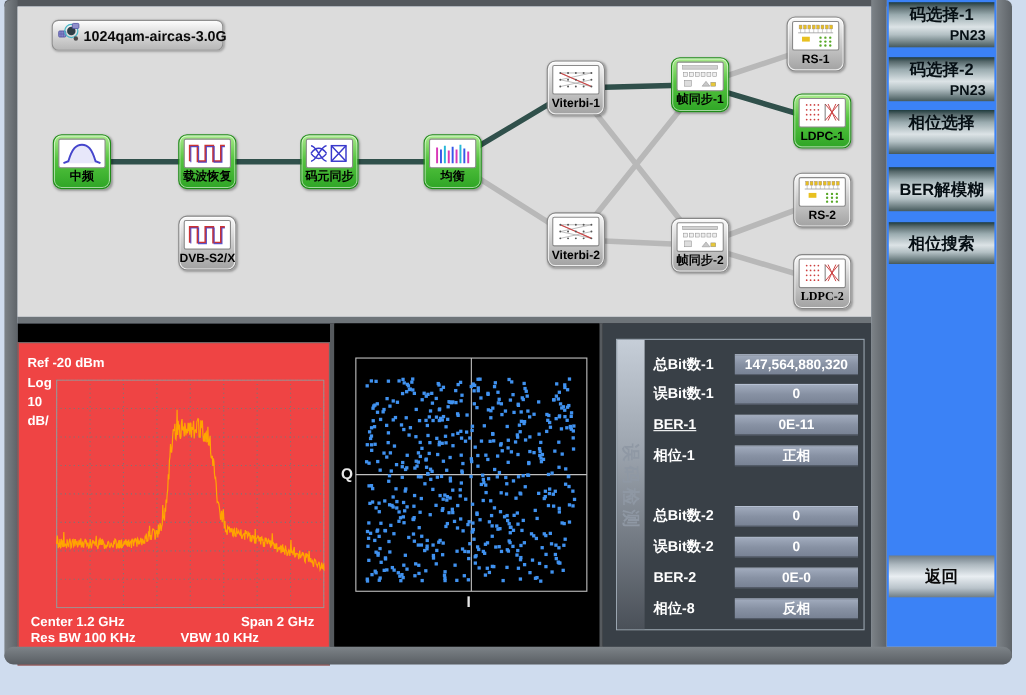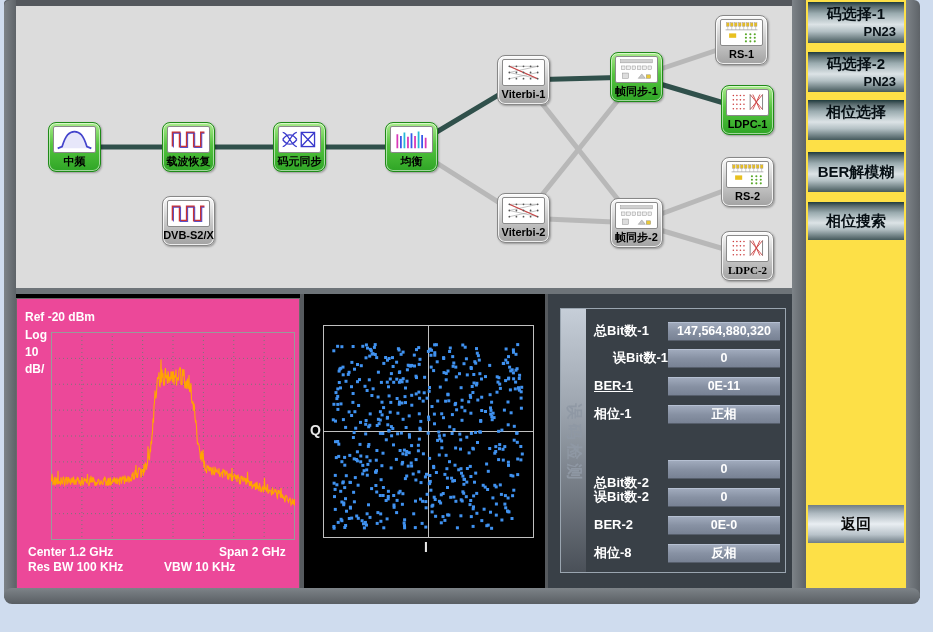--- a/index.html
+++ b/index.html
@@ -18,37 +18,37 @@
   .title-btn .t-label{font-size:13px;font-weight:bold;color:#0a0a0a;white-space:nowrap;}
   #wires{position:absolute;left:0;top:0;}
   .node{position:absolute;width:53px;height:50px;border-radius:8px;box-sizing:border-box;}
   .node.active{background:linear-gradient(180deg,#aaeb8d 0%,#55c53f 45%,#2fa526 100%);border:1px solid #1f8a18;box-shadow:inset 0 0 0 1px rgba(255,255,255,0.55),1px 1px 2px rgba(0,0,0,0.3);}
   .node.inactive{background:linear-gradient(180deg,#fafafa 0%,#cfcfcf 45%,#a2a2a2 100%);border:1px solid #878787;box-shadow:inset 0 0 0 1px rgba(255,255,255,0.8),1px 1px 2px rgba(0,0,0,0.3);}
   .node-icon{margin:3px auto 0;width:43px;height:27px;background:#fff;border:1px solid #8a8a8a;border-radius:2px;box-sizing:border-box;overflow:hidden;display:flex;align-items:center;justify-content:center;}
   .node-icon svg{width:39px;height:23px;display:block;}
   .node-label{text-align:center;font-size:11px;font-weight:bold;color:#000;line-height:17px;white-space:nowrap;}
   
   .bottom-area{position:absolute;left:12px;top:294px;width:776px;height:294px;background:#000;}
-  .spec-panel{position:absolute;left:0;top:4px;width:284px;height:294px;background:#ec4899;border:1px solid #6a6a6a;box-sizing:border-box;}
+  .spec-panel{position:absolute;left:0;top:17px;width:284px;height:294px;background:#ef4444;border:1px solid #6a6a6a;box-sizing:border-box;}
   .sep1{position:absolute;left:284px;top:0;width:4px;height:294px;background:#565a5e;}
   .con-panel{position:absolute;left:288px;top:0;width:241px;height:294px;background:#000;}
   .sep2{position:absolute;left:529px;top:0;width:3px;height:294px;background:#565a5e;}
   .ber-panel{position:absolute;left:532px;top:0;width:244px;height:294px;background:#394047;}
   .spec-label{position:absolute;color:#fff;font-size:12px;font-weight:bold;white-space:nowrap;}
   #spec-svg{position:absolute;left:34px;top:33px;}
   #con-svg{position:absolute;left:0;top:0;}
   .axis-label{position:absolute;color:#e8e8e8;font-size:14px;font-weight:bold;}
   
   .ber-group{position:absolute;left:12px;top:14px;width:226px;height:265px;border:1px solid #9aa5b0;box-sizing:border-box;}
   .ber-strip{position:absolute;left:13px;top:15px;width:25px;height:263px;background:linear-gradient(180deg,#c6ced8 0%,#9aa2ac 40%,#4a5058 100%);}
   .ber-strip-label{position:absolute;left:-38px;top:124px;width:100px;text-align:center;transform:rotate(90deg);font-size:16px;font-weight:bold;color:#8f98a4;letter-spacing:4px;white-space:nowrap;}
   .ber-row-label{position:absolute;left:46px;width:74px;height:17px;line-height:17px;color:#fff;font-size:13px;font-weight:bold;white-space:nowrap;}
   .ber-row-value{position:absolute;left:120px;width:112px;height:17px;line-height:17px;text-align:center;color:#fff;font-size:12.5px;font-weight:bold;background:linear-gradient(180deg,#a0aabc 0%,#8791a3 50%,#788294 100%);border-top:1px solid #b6c0d2;border-bottom:1px solid #565e6b;box-sizing:content-box;}
   
-  .sidebar{position:absolute;left:802px;top:0;width:100px;height:588px;background:#fde047;}
+  .sidebar{position:absolute;left:802px;top:0;width:100px;height:588px;background:#3b82f6;}
   .side-btn{position:absolute;left:2px;width:96px;background:linear-gradient(180deg,#1f3b3d 0%,#57696c 10%,#9aabaf 28%,#dce3e6 55%,#b3c0c4 72%,#45595c 100%);color:#060f14;font-weight:bold;cursor:pointer;box-sizing:border-box;}
   .side-btn .sb-main{font-size:15px;line-height:20px;text-align:center;padding-top:2px;}
   .side-btn .sb-sub{font-size:13px;line-height:16px;}
   .side-btn.single{display:flex;align-items:center;justify-content:center;font-size:15px;}
   .back-btn{position:absolute;left:2px;top:505px;width:96px;height:38px;background:linear-gradient(180deg,#6f7d85 0%,#aeb9c0 22%,#e9eef2 50%,#b9c3ca 78%,#6f7d85 100%);display:flex;align-items:center;justify-content:center;font-size:15px;font-weight:bold;color:#0a0a0a;cursor:pointer;}
 </style>
 </head>
 <body>
 
 <div class="stage">
@@ -345,20 +345,31 @@
                   <circle cx="12" cy="20" r="0.9"></circle>
                   <circle cx="16" cy="20" r="0.9"></circle>
                 </g>
                 <path d="M23 4 L37 21 M23 21 L37 4 M26 4 L34 21 M26 21 L34 4" stroke="#cc4040" stroke-width="1" fill="none"></path>
                 <path d="M23 4 V21 M37 4 V21" stroke="#555" stroke-width="0.8"></path>
               </svg>
             </div>
             <div class="node-label">LDPC-2</div>
           </div>
         </div>
+      <div class="title-btn">
+        <span id="title-icon"><svg width="22" height="22" viewBox="0 0 24 24">
+              <rect x="1.5" y="10" width="7" height="6" rx="1" fill="#8888cc" stroke="#5050a0" stroke-width="0.8"></rect>
+              <path d="M3.8 10 V16 M6.1 10 V16 M1.5 13 H8.5" stroke="#5050a0" stroke-width="0.5"></path>
+              <circle cx="14" cy="10" r="6.5" fill="none" stroke="#49b8c8" stroke-width="1.3"></circle>
+              <circle cx="14" cy="10" r="4.2" fill="#2e3e46"></circle>
+              <rect x="15" y="2.5" width="6.5" height="5" rx="1" fill="#9090cc" stroke="#5050a0" stroke-width="0.8"></rect>
+              <circle cx="18.5" cy="17.5" r="2.2" fill="#4a4a4a"></circle>
+            </svg></span>
+        <span class="t-label">1024qam-aircas-3.0G</span>
+      </div>
     </div>
     <div class="mid-sep"></div>
 
     <div class="bottom-area">
 
       <div class="spec-panel">
         <div class="spec-label" style="left:8px;top:11px;">Ref  -20 dBm</div>
         <div class="spec-label" style="left:8px;top:29px;">Log</div>
         <div class="spec-label" style="left:8px;top:46px;">10</div>
         <div class="spec-label" style="left:8px;top:63px;">dB/</div>
@@ -983,27 +994,27 @@
       <div class="sep2"></div>
 
       <div class="ber-panel">
         <div class="ber-group"></div>
         <div class="ber-strip">
           <div class="ber-strip-label">误码检测</div>
         </div>
         <div id="ber-rows">
             <div class="ber-row-label" style="top: 28px;">总Bit数-1</div>
             <div class="ber-row-value" style="top: 28px;">147,564,880,320</div>
-            <div class="ber-row-label" style="top: 55px; text-align: right;">误Bit数-1</div>
+            <div class="ber-row-label" style="top: 55px;">误Bit数-1</div>
             <div class="ber-row-value" style="top: 55px;">0</div>
             <div class="ber-row-label" style="top: 83px; text-decoration: underline;">BER-1</div>
             <div class="ber-row-value" style="top: 83px;">0E-11</div>
             <div class="ber-row-label" style="top: 111px;">相位-1</div>
             <div class="ber-row-value" style="top: 111px;">正相</div>
-            <div class="ber-row-label" style="top: 166px; margin-top: 14px;">总Bit数-2</div>
+            <div class="ber-row-label" style="top: 166px;">总Bit数-2</div>
             <div class="ber-row-value" style="top: 166px;">0</div>
             <div class="ber-row-label" style="top: 194px;">误Bit数-2</div>
             <div class="ber-row-value" style="top: 194px;">0</div>
             <div class="ber-row-label" style="top: 222px;">BER-2</div>
             <div class="ber-row-value" style="top: 222px;">0E-0</div>
             <div class="ber-row-label" style="top: 250px;">相位-8</div>
             <div class="ber-row-value" style="top: 250px;">反相</div>
           </div>
       </div>
     </div>

